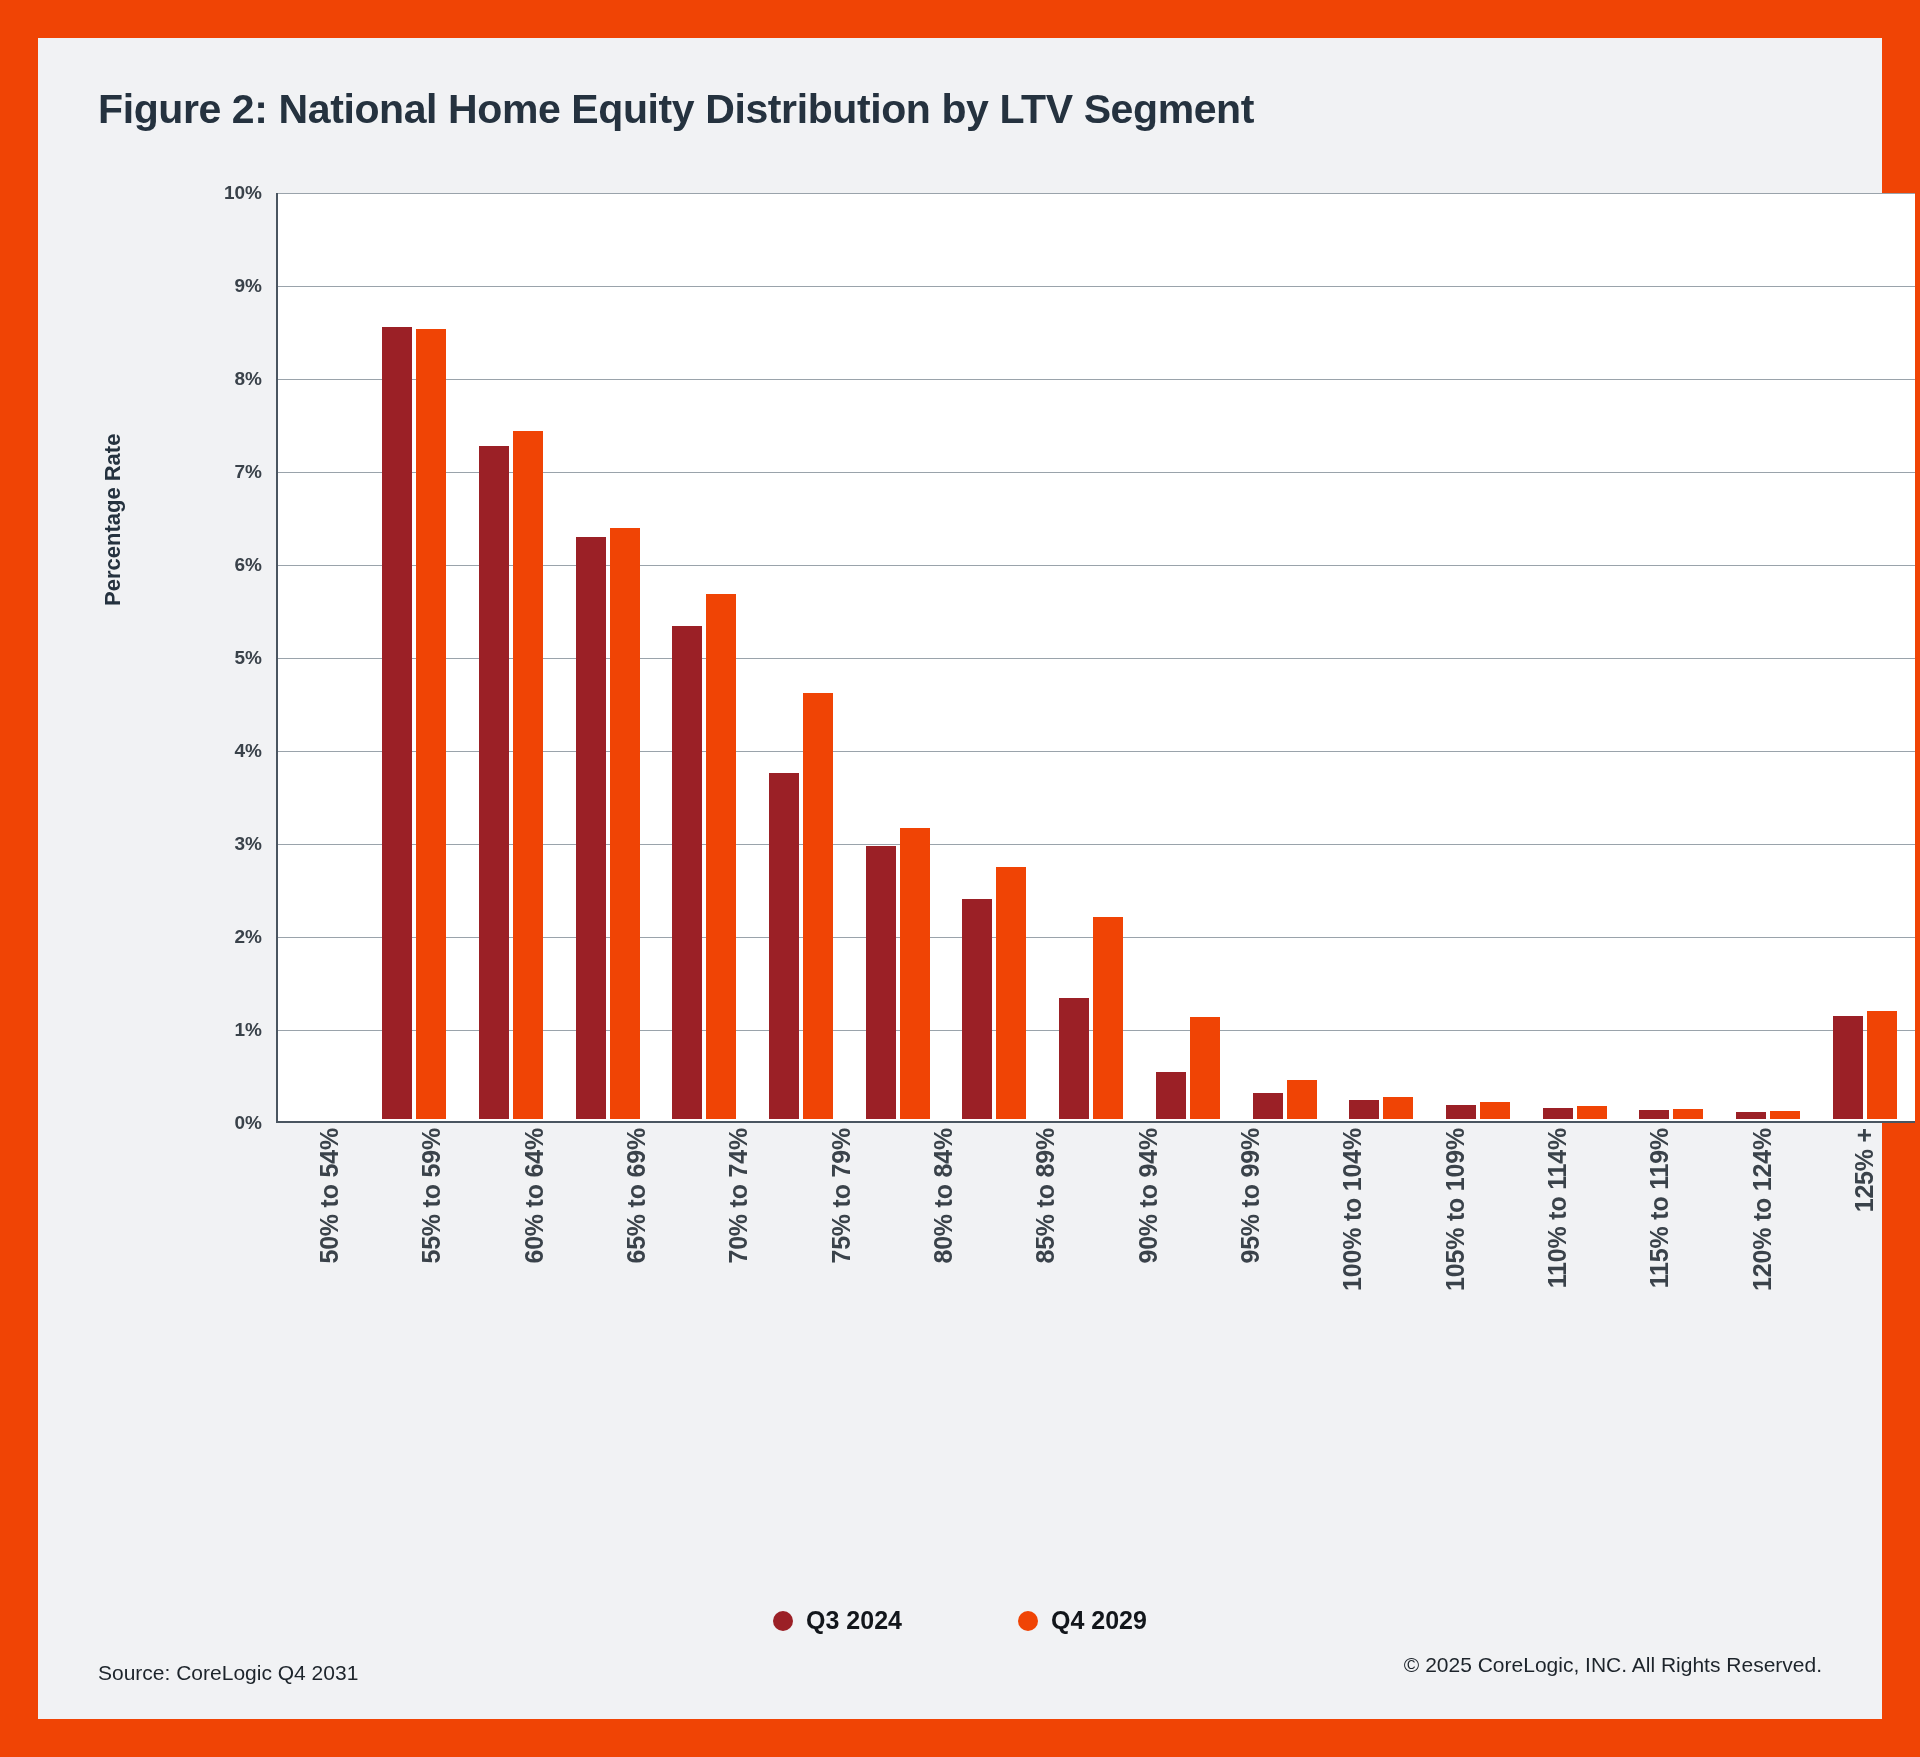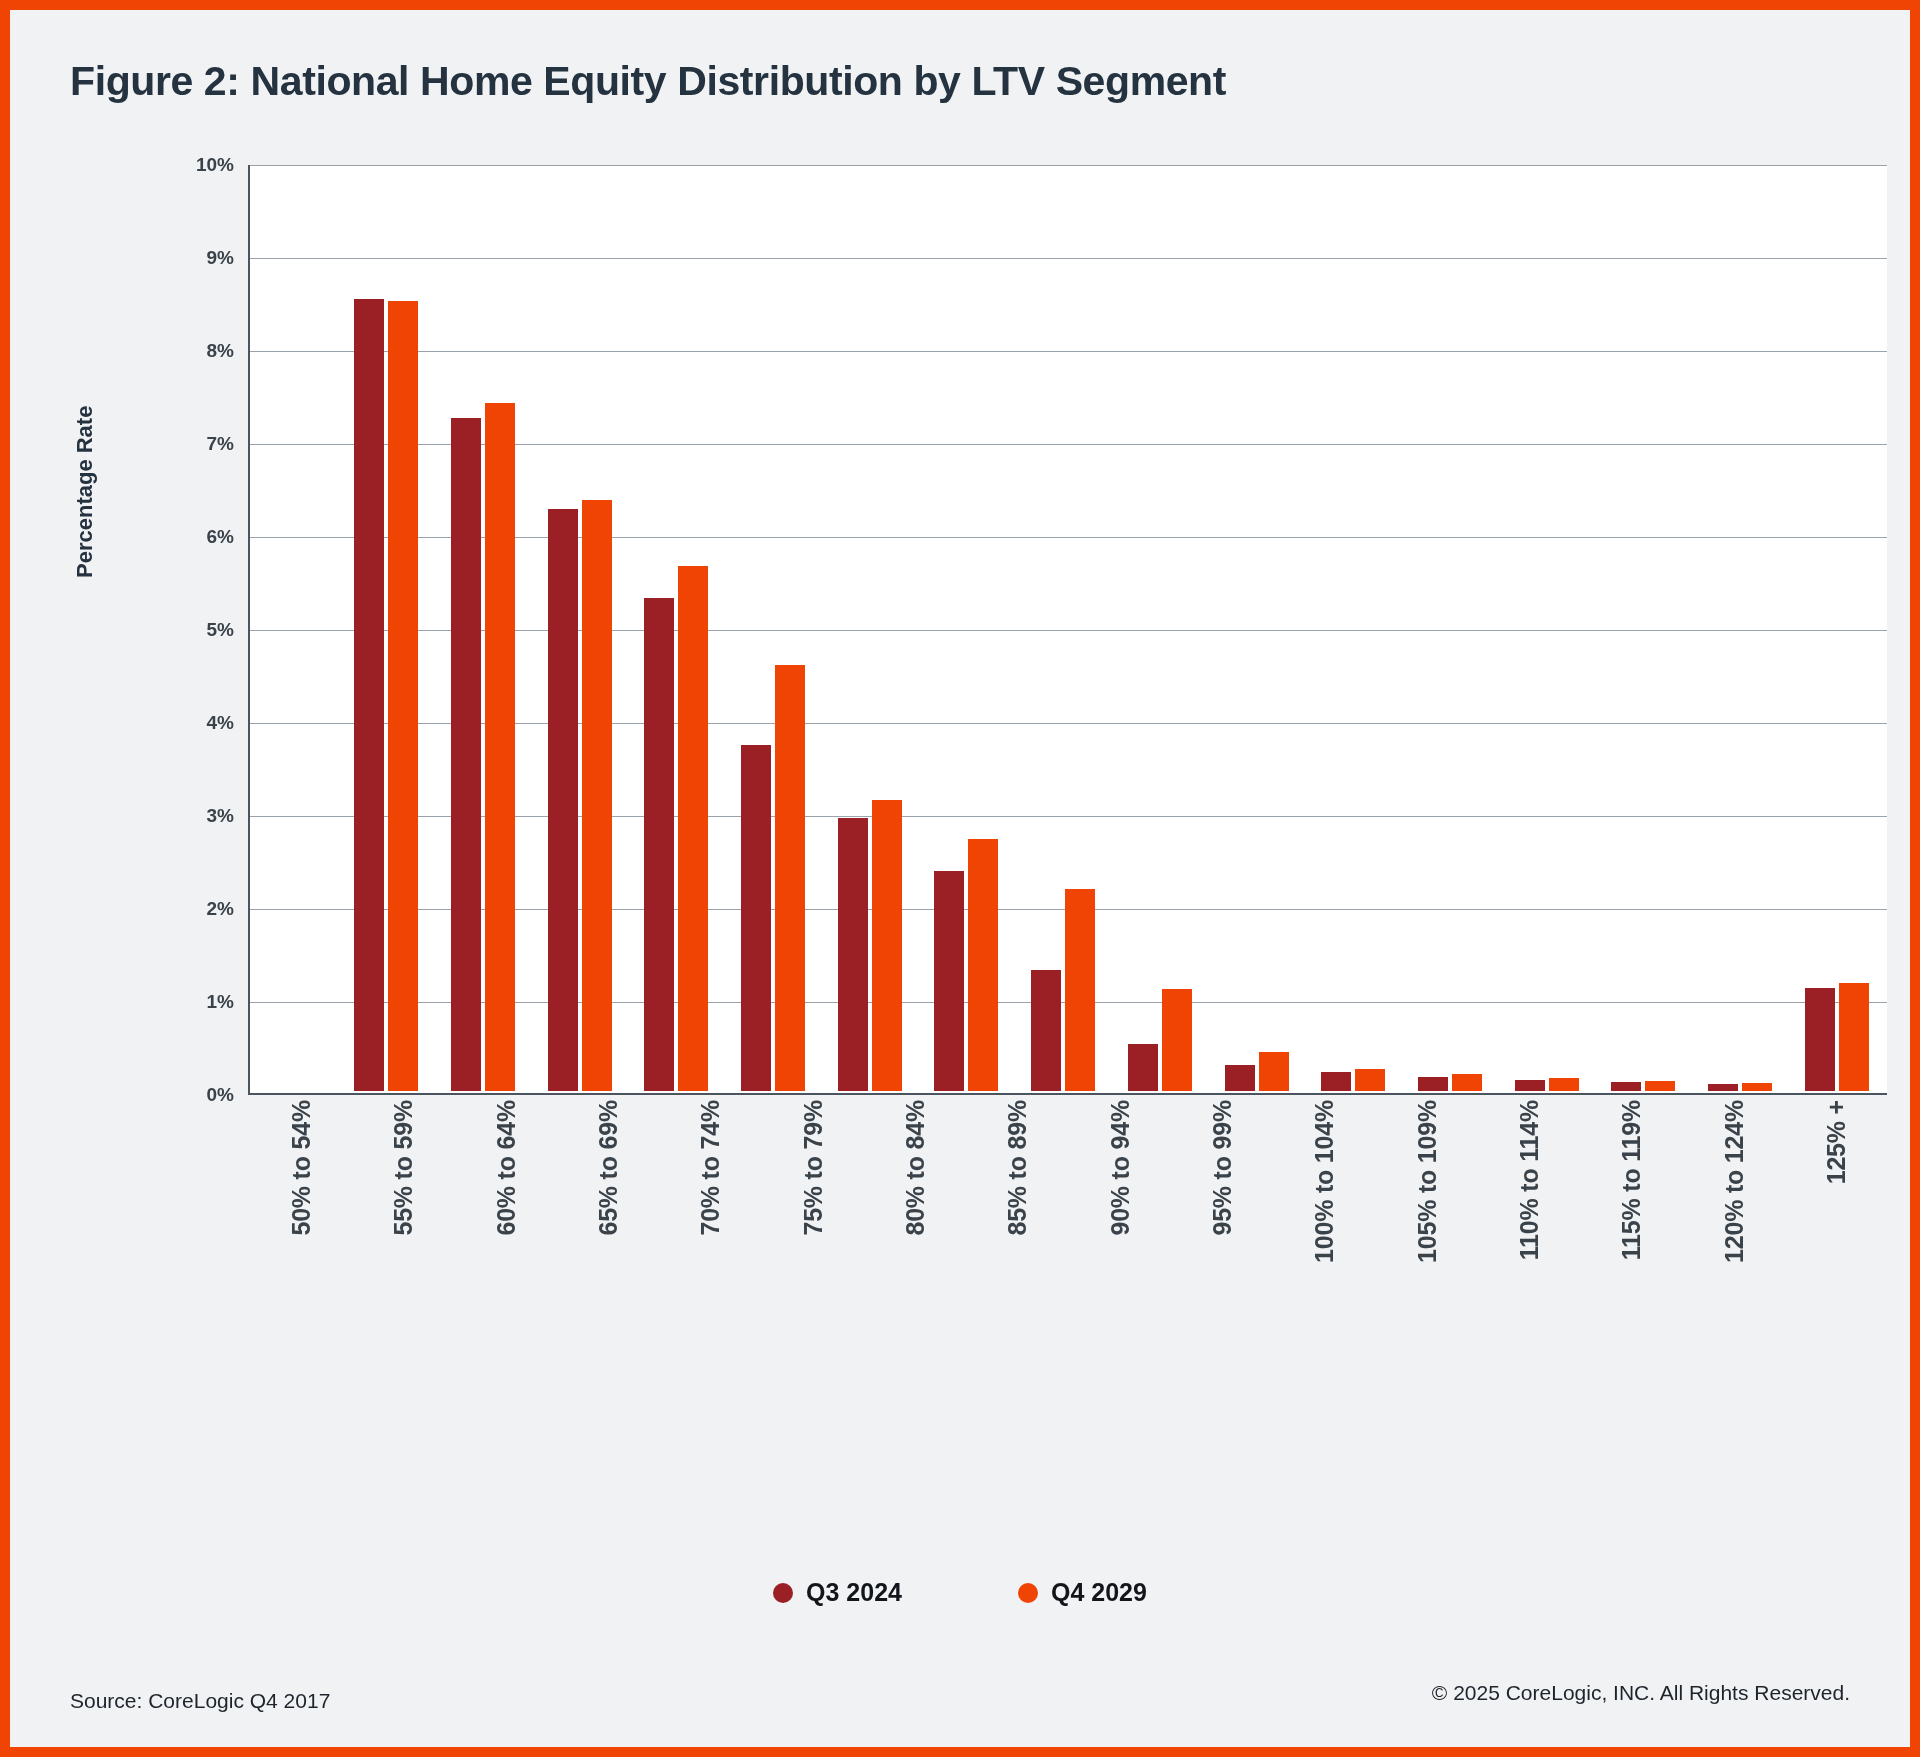--- a/index.html
+++ b/index.html
@@ -6,21 +6,21 @@
   html, body {
     width: 1920px;
     height: 1757px;
     font-family: "Liberation Sans", sans-serif;
     background: #ffffff;
   }
   #page {
     width: 1920px;
     height: 1757px;
     background: #F04405;
-    padding: 10px;
+    padding: 38px;
     position: relative;
   }
   #card {
     width: 100%;
     height: 100%;
     background: #F1F2F4;
     position: relative;
     padding: 0;
   }
 
@@ -345,17 +345,17 @@
         <div class="legend-item">
           <span class="legend-dot" style="background: rgb(155, 32, 38);"></span>
           <span class="legend-label">Q3 2024</span>
         </div>
         <div class="legend-item">
           <span class="legend-dot" style="background: rgb(240, 68, 5);"></span>
           <span class="legend-label">Q4 2029</span>
         </div>
       </div>
 
-    <div id="footer-source">Source: CoreLogic Q4 2017</div>
+    <div id="footer-source">Source: CoreLogic Q4 2031</div>
     <div id="footer-copyright">© 2025 CoreLogic, INC. All Rights Reserved.</div>
 
   </div>
 </div>
 
 </body></html>

